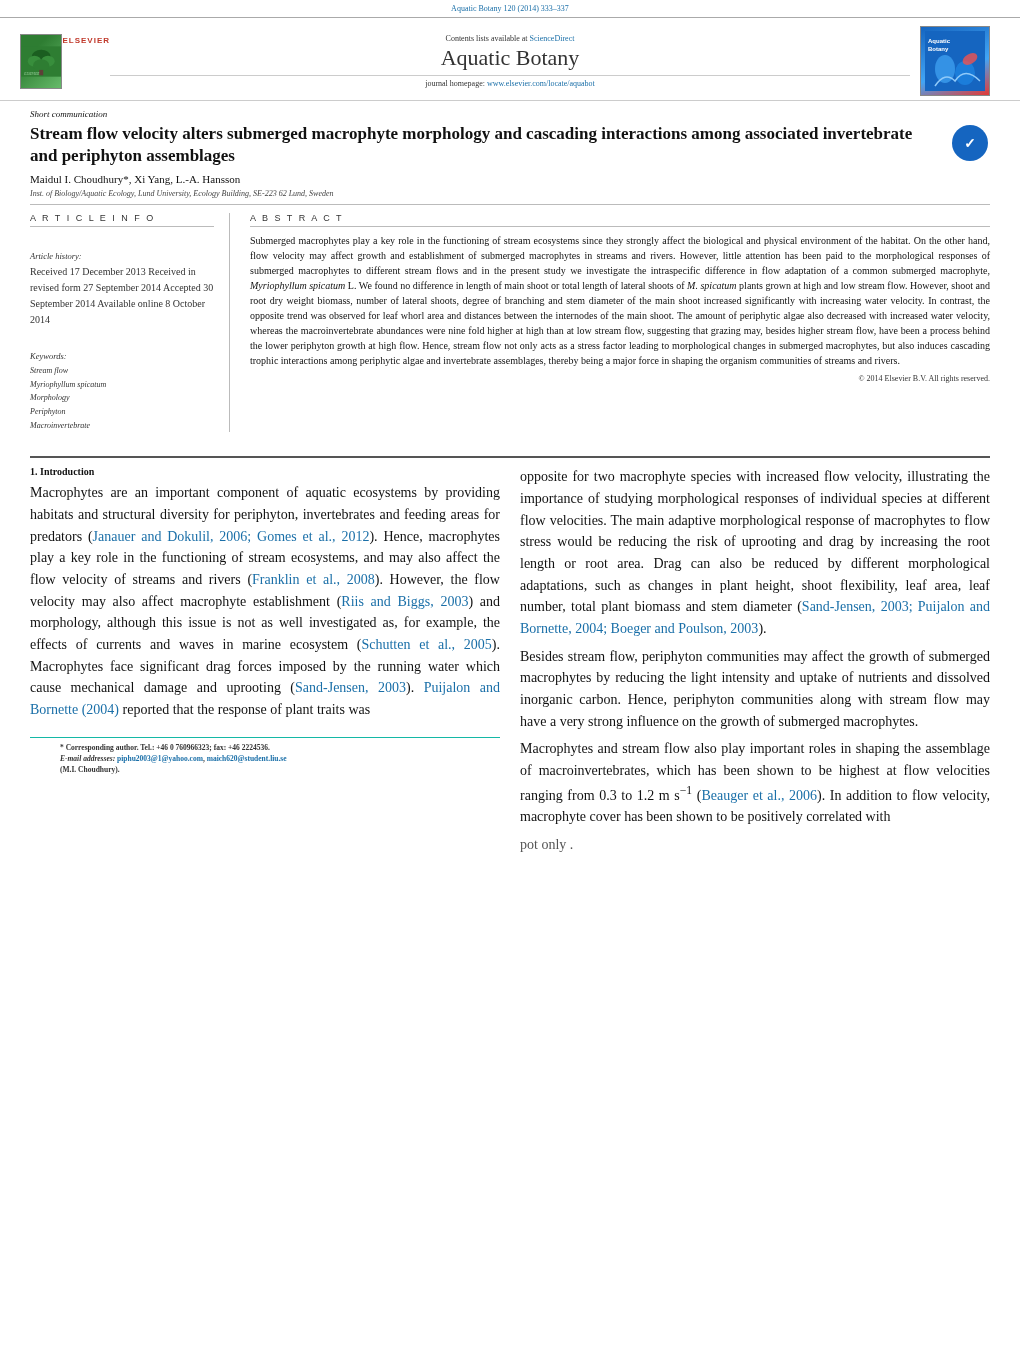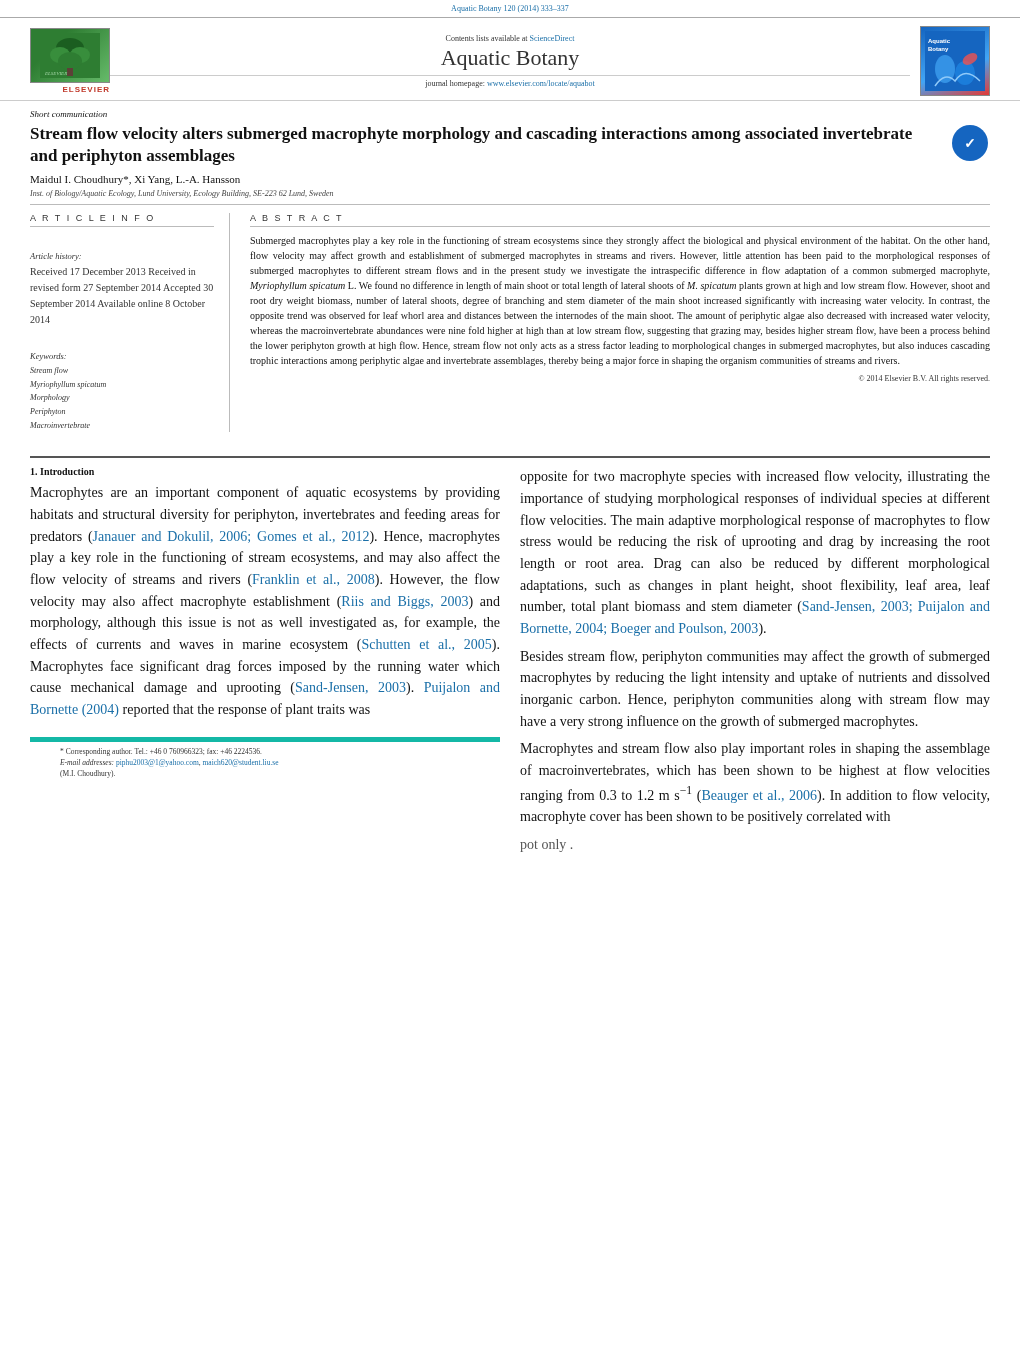--- a/index.html
+++ b/index.html
@@ -28,22 +28,22 @@
     .header-section {
       display: flex;
       align-items: center;
       justify-content: space-between;
       padding: 8px 20px 4px 20px;
       border-bottom: 1px solid #ccc;
     }
     .elsevier-logo-box {
       width: 90px;
       display: flex;
-      flex-direction: column;
-      align-items: flex-end;
+      flex-direction: row;
+      align-items: flex-start;
     }
     .elsevier-logo-img {
       width: 80px;
       height: 55px;
       background: linear-gradient(135deg, #2e7d32 30%, #66bb6a 100%);
       border: 1px solid #888;
       display: flex;
       align-items: center;
       justify-content: center;
       overflow: hidden;
@@ -269,22 +269,23 @@
       line-height: 1.55;
       color: #111;
       text-align: justify;
       margin-bottom: 6px;
     }
     .body-para a { color: #1a6fa8; text-decoration: none; }
 
     
     .footnotes-area {
       padding: 4px 30px 2px 30px;
-      border-top: 5px solid #14b8a6;
+      border-top: 1px solid #14b8a6;
       margin-top: 16px;
+      font-weight: bold;
     }
     .footnote-line {
       font-size: 7.5px;
       color: #333;
       line-height: 1.5;
     }
     .footnote-line a { color: #1a6fa8; text-decoration: none; }
 
     
     .bottom-info {

